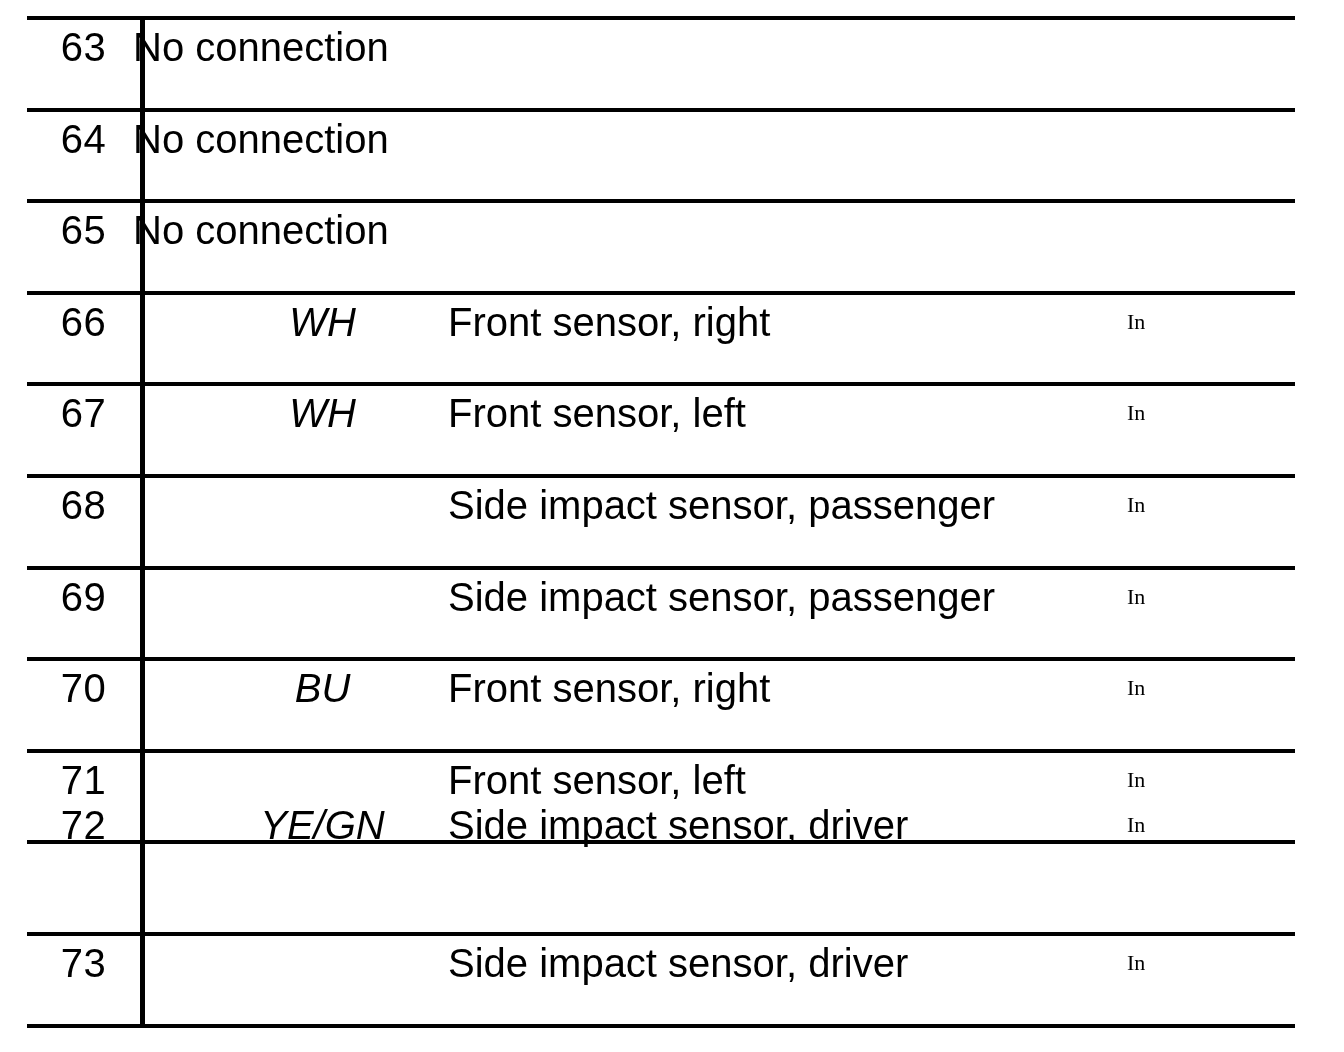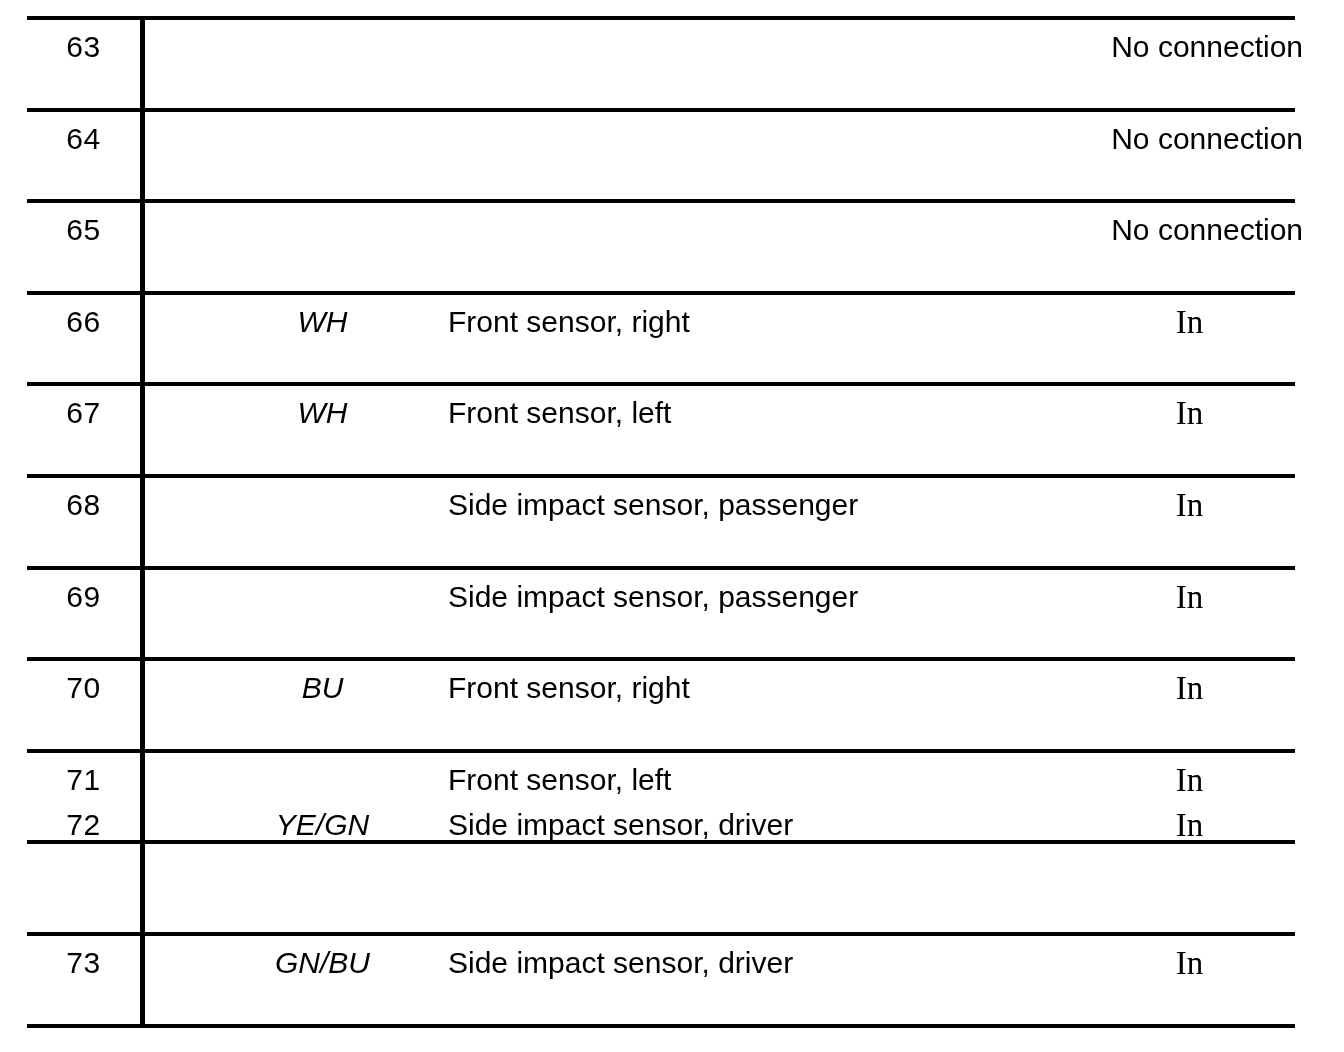--- a/index.html
+++ b/index.html
@@ -52,21 +52,21 @@
   .row {
     position: absolute;
     left: 0;
     width: 1268px;
     height: 91.6px;
   }
 
   .cell {
     position: absolute;
     top: 10px;
-    font-size: 30px;
+    font-size: 40px;
     line-height: 38px;
     white-space: nowrap;
   }
 
   
   .c-pin {
     left: 0;
     width: 113px;
     text-align: center;
     letter-spacing: 0.5px;
@@ -83,30 +83,30 @@
   
   .c-desc {
     left: 421px;
     text-align: left;
   }
 
   
   .c-dir {
     left: 1100px;
     width: 125px;
-    text-align: center;
+    text-align: left;
     font-family: "Liberation Serif", serif;
-    font-size: 33px;
+    font-size: 22px;
   }
 
   
   .c-note {
-    left: 126px;
+    left: 106px;
     width: 1150px;
-    text-align: right;
+    text-align: left;
   }
 </style>
 </head>
 <body>
 
 <div id="sheet">
 
   <div id="pin-table">
     <div class="divider"></div>
     <div id="rules">
@@ -170,20 +170,19 @@
           <div class="cell c-dir">In</div>
         </div>
         <div class="row" style="top: 778px;">
           <div class="cell c-pin">72</div>
           <div class="cell c-color">YE/GN</div>
           <div class="cell c-desc">Side impact sensor, driver</div>
           <div class="cell c-dir">In</div>
         </div>
         <div class="row" style="top: 916px;">
           <div class="cell c-pin">73</div>
-          <div class="cell c-color">GN/BU</div>
           <div class="cell c-desc">Side impact sensor, driver</div>
           <div class="cell c-dir">In</div>
         </div>
       </div>
   </div>
 
 </div>
 
 </body></html>

